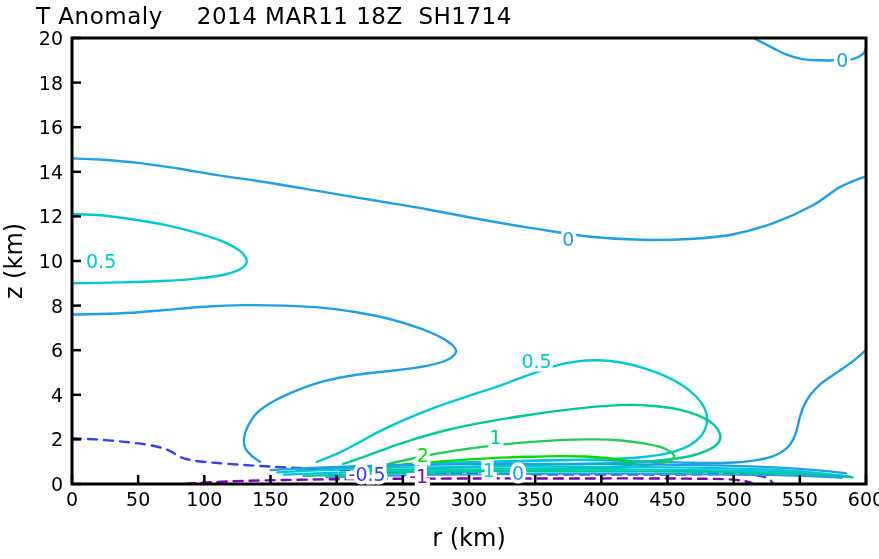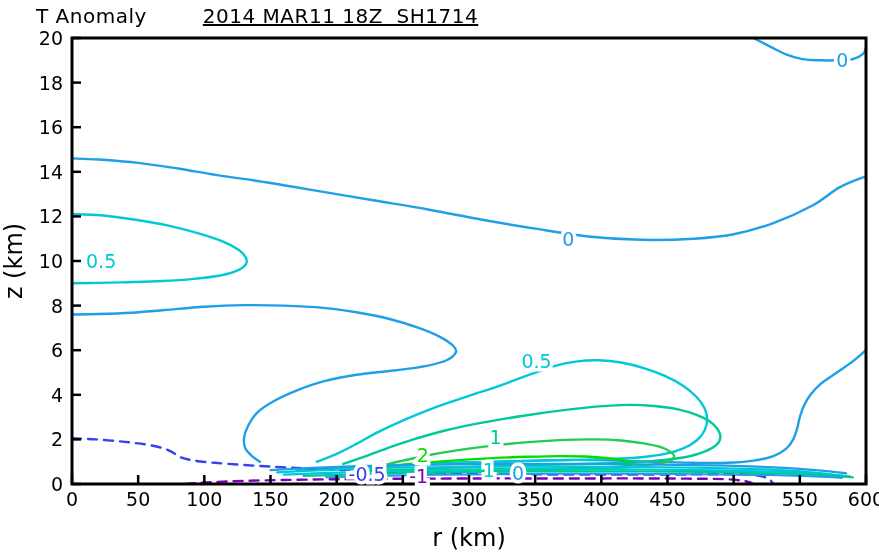--- a/index.html
+++ b/index.html
@@ -24,27 +24,27 @@
     left: 0;
     top: 0;
     width: 879px;
     height: 32px;
     display: flex;
     align-items: center;
     white-space: pre;
   }
   .title-text {
     font-family: "DejaVu Sans", sans-serif;
-    font-size: 20px;
+    font-size: 23px;
     color: #000000;
     letter-spacing: 0.5px;
     white-space: pre;
   }
   #title-left { margin-left: 36px; }
-  #title-right { margin-left: 56px; text-decoration: underline; }
+  #title-right { margin-left: 34px; }
   #plot-svg {
     position: absolute;
     left: 0;
     top: 0;
   }
   .tick-text {
     font-family: "DejaVu Sans", sans-serif;
     font-size: 19px;
     fill: #000000;
   }

